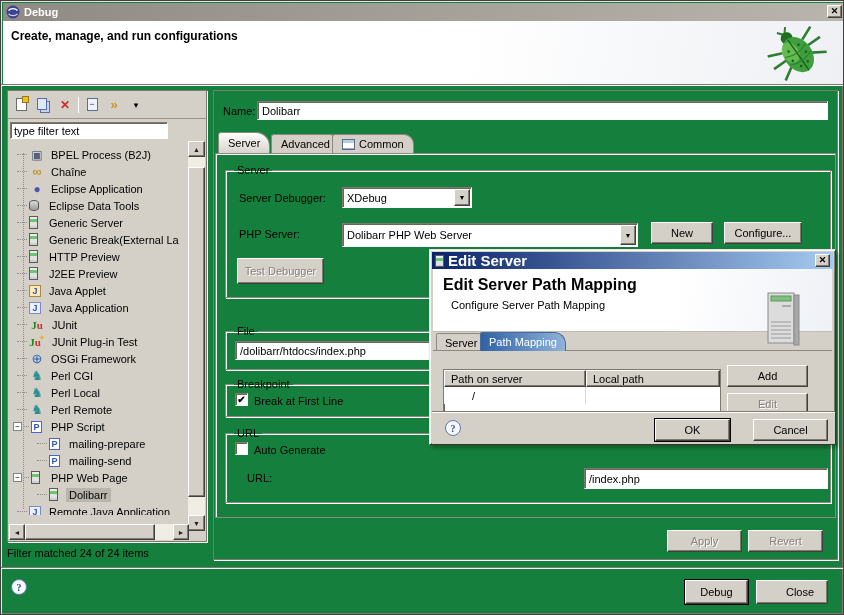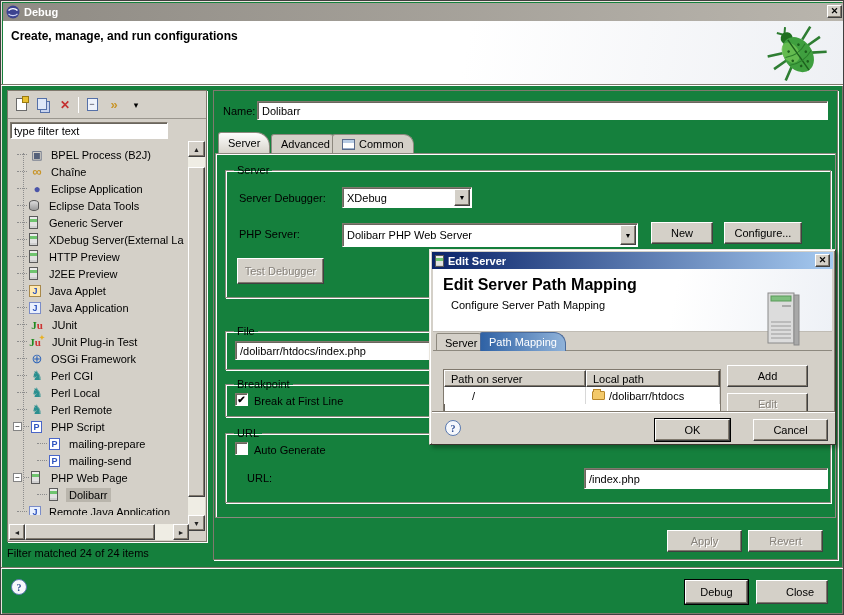--- a/index.html
+++ b/index.html
@@ -82,21 +82,21 @@
   .combo .cval { flex:1; padding-left:4px; }
   .combo .cbtn { width:16px; align-self:stretch; margin:1px; font-size:7px; }
   .checkbox { width:13px; height:13px; display:flex; align-items:center; justify-content:center; font-size:10px; font-weight:bold; }
   .helpcirc { width:16px; height:16px; border:1px solid #5a7ab0; border-radius:50%; color:#2a4a90; background:#f6f8fc;
     display:flex; align-items:center; justify-content:center; font-size:10px; font-weight:bold; font-family:"Liberation Serif",serif; }
   
   #dialog { left:428px; top:248px; width:407px; height:196px; background:#d4d0c8; z-index:10;
     border:1px solid; border-color:#e9e5dd #3a362e #3a362e #e9e5dd; box-shadow:inset 1px 1px 0 #fff, inset -1px -1px 0 #80796e, 3px 3px 4px rgba(0,0,0,.3); }
   #dtitle { position:absolute; left:2px; top:2px; width:401px; height:17px; background:linear-gradient(90deg,#0a246a,#a6caf0);
     display:flex; align-items:center; padding:0 3px; }
-  #dtitle .ttext { color:#fff; font-weight:bold; font-size:11px; margin-left:4px; flex:1; }
+  #dtitle .ttext { color:#fff; font-weight:bold; font-size:15px; margin-left:4px; flex:1; }
   #dbanner { position:absolute; left:3px; top:19px; width:399px; height:63px; background:linear-gradient(100deg,#ffffff 60%,#eef1f6); border-bottom:1px solid #c0bcb4; }
   #dbanner .dhead { position:absolute; left:10px; top:7px; font-weight:bold; font-size:16px; }
   #dbanner .dsub { position:absolute; left:18px; top:30px; font-size:11px; }
   .dtab { position:absolute; height:18px; display:flex; align-items:center; padding:0 8px; font-size:11px;
     border:1px solid #8d897f; border-bottom:none; background:#d4d0c8; border-radius:2px 8px 0 0; }
   .dtab.active { background:linear-gradient(90deg,#2f62a5,#8fb2d9); color:#fff; border-color:#4a6a9a; border-radius:2px 12px 0 0; z-index:2; }
   #dtabline { position:absolute; left:3px; top:100px; width:399px; border-top:1px solid #8d897f; }
   #dtable { position:absolute; left:13px; top:119px; width:278px; height:44px; overflow:hidden; background:#fff; border:1px solid #80796e; box-shadow:inset 1px 1px 0 #6a665e; }
   .thcell { position:absolute; top:0; height:17px; background:#d4d0c8; border:1px solid; border-color:#fff #404040 #404040 #fff; box-shadow:inset -1px -1px 0 #80796e; display:flex; align-items:center; padding-left:6px; font-size:11px; }
   .tdrow { position:absolute; top:17px; height:17px; display:flex; align-items:center; background:#fff; width:100%; }
@@ -202,21 +202,21 @@
           <span class="tlabel">Eclipse Data Tools</span>
         </div>
       <div class="trow">
           <span class="conn"></span>
           <span class="ico-server"></span>
           <span class="tlabel">Generic Server</span>
         </div>
       <div class="trow">
           <span class="conn"></span>
           <span class="ico-server"></span>
-          <span class="tlabel">XDebug Server(External La</span>
+          <span class="tlabel">Generic Break(External La</span>
         </div>
       <div class="trow">
           <span class="conn"></span>
           <span class="ico-server"></span>
           <span class="tlabel">HTTP Preview</span>
         </div>
       <div class="trow">
           <span class="conn"></span>
           <span class="ico-server"></span>
           <span class="tlabel">J2EE Preview</span>
@@ -452,24 +452,20 @@
       <div class="thcell" style="left:0; width:142px;">
           <span>Path on server</span>
         </div>
       <div class="thcell" style="left:142px; width:134px;">
           <span>Local path</span>
         </div>
       <div class="tdrow">
         <div class="tdcell" style="width:142px; padding-left:28px;">
             <span>/</span>
           </div>
-        <div class="tdcell" style="width:134px;">
-            <span class="folder"></span>
-            <span>/dolibarr/htdocs</span>
-          </div>
       </div>
     </div>
     <div class="abs btn r3" style="left:297px; top:115px; width:81px; height:22px;">
         <span>Add</span>
       </div>
     <div class="abs btn r3" style="left:297px; top:143px; width:81px; height:22px;">
         <span class="disabled-txt">Edit</span>
       </div>
 
     <div id="dbottom">

